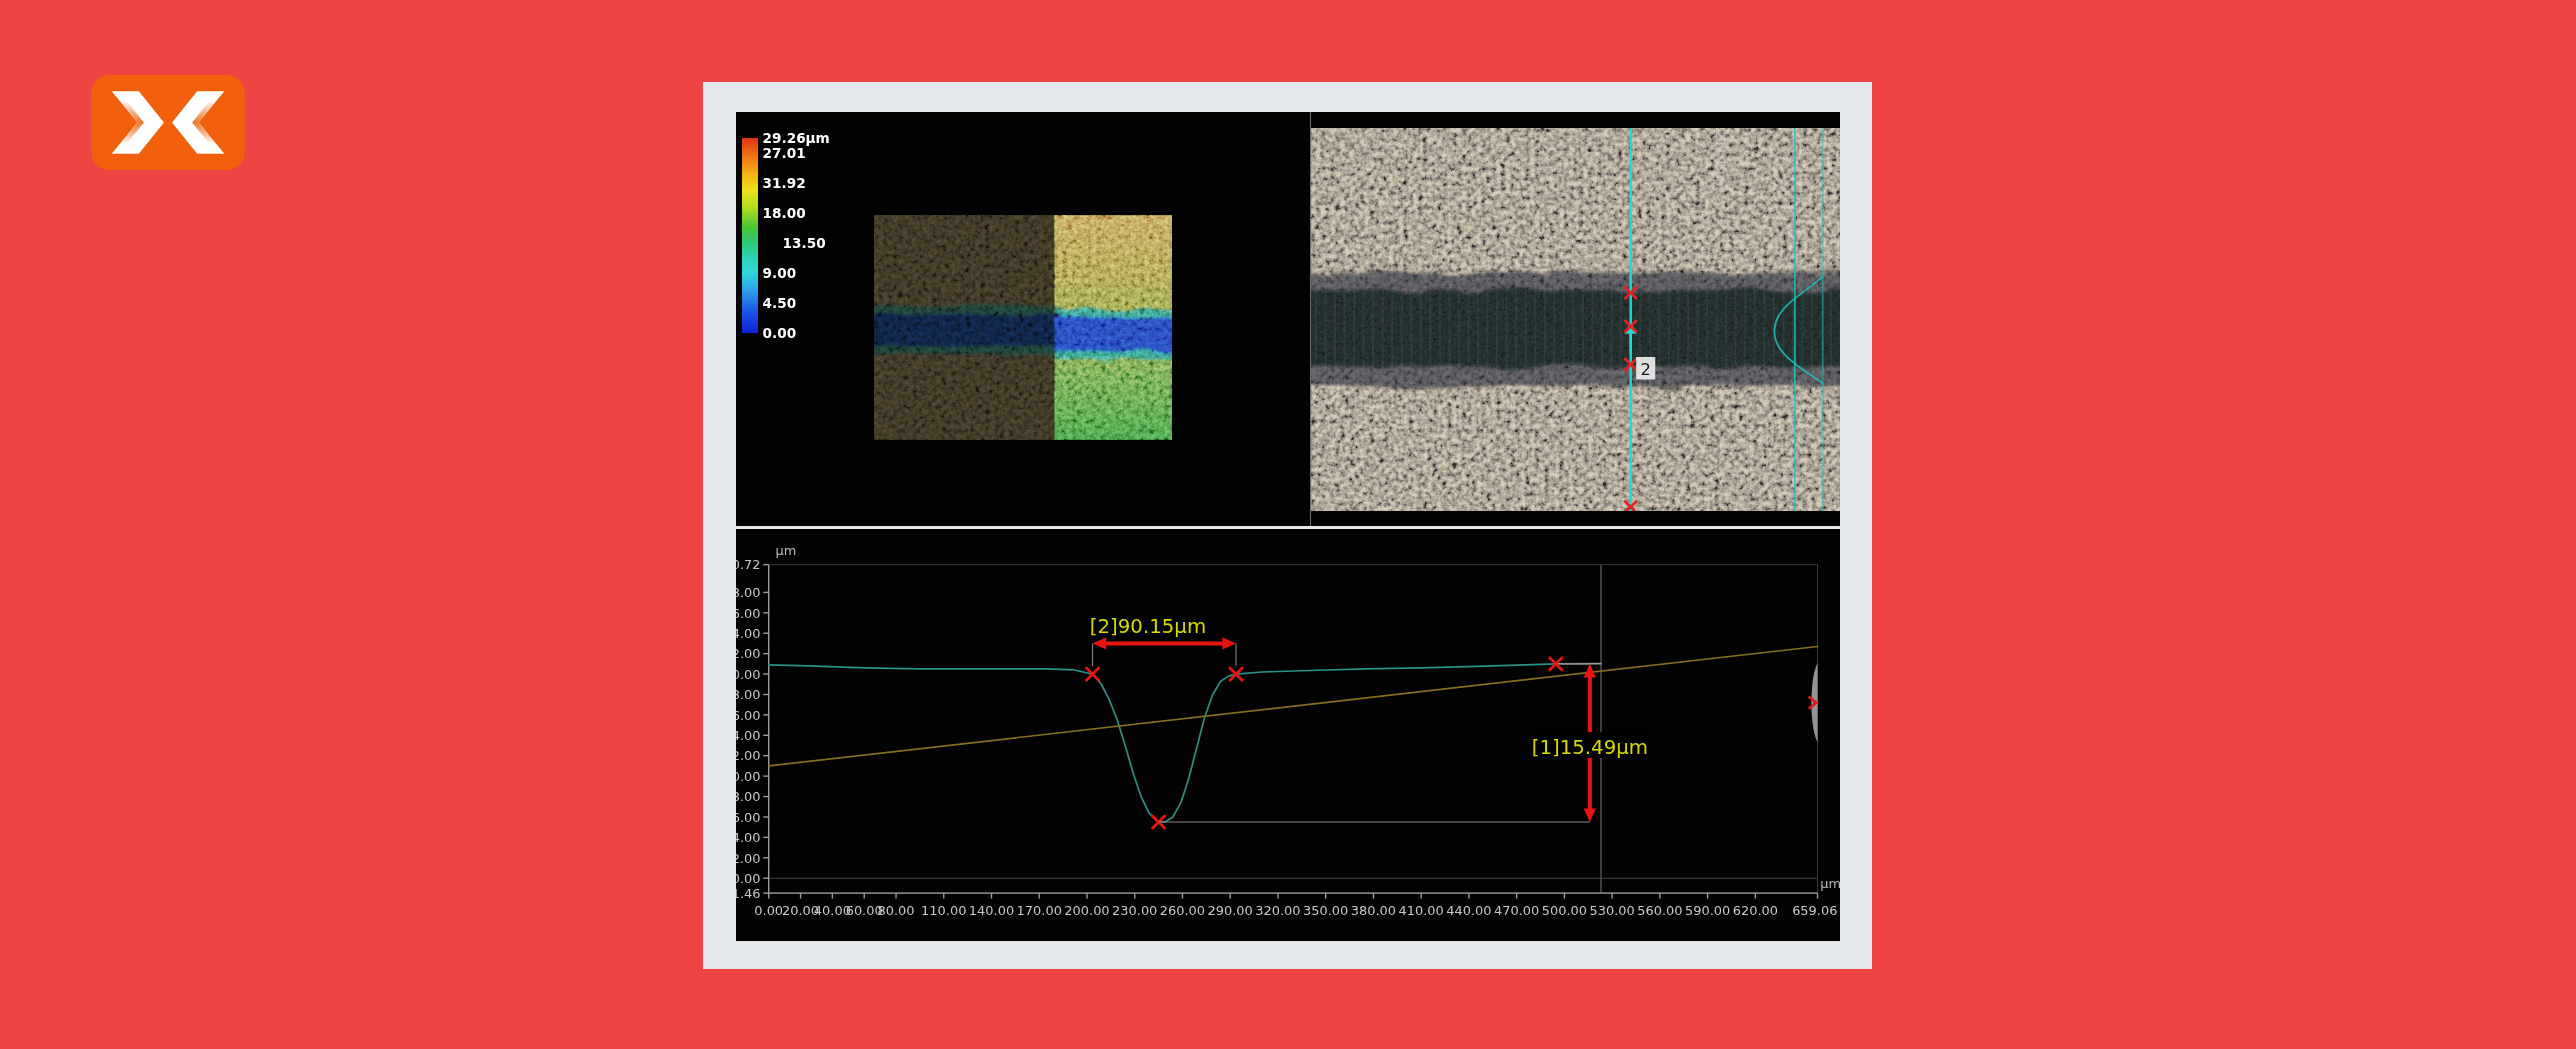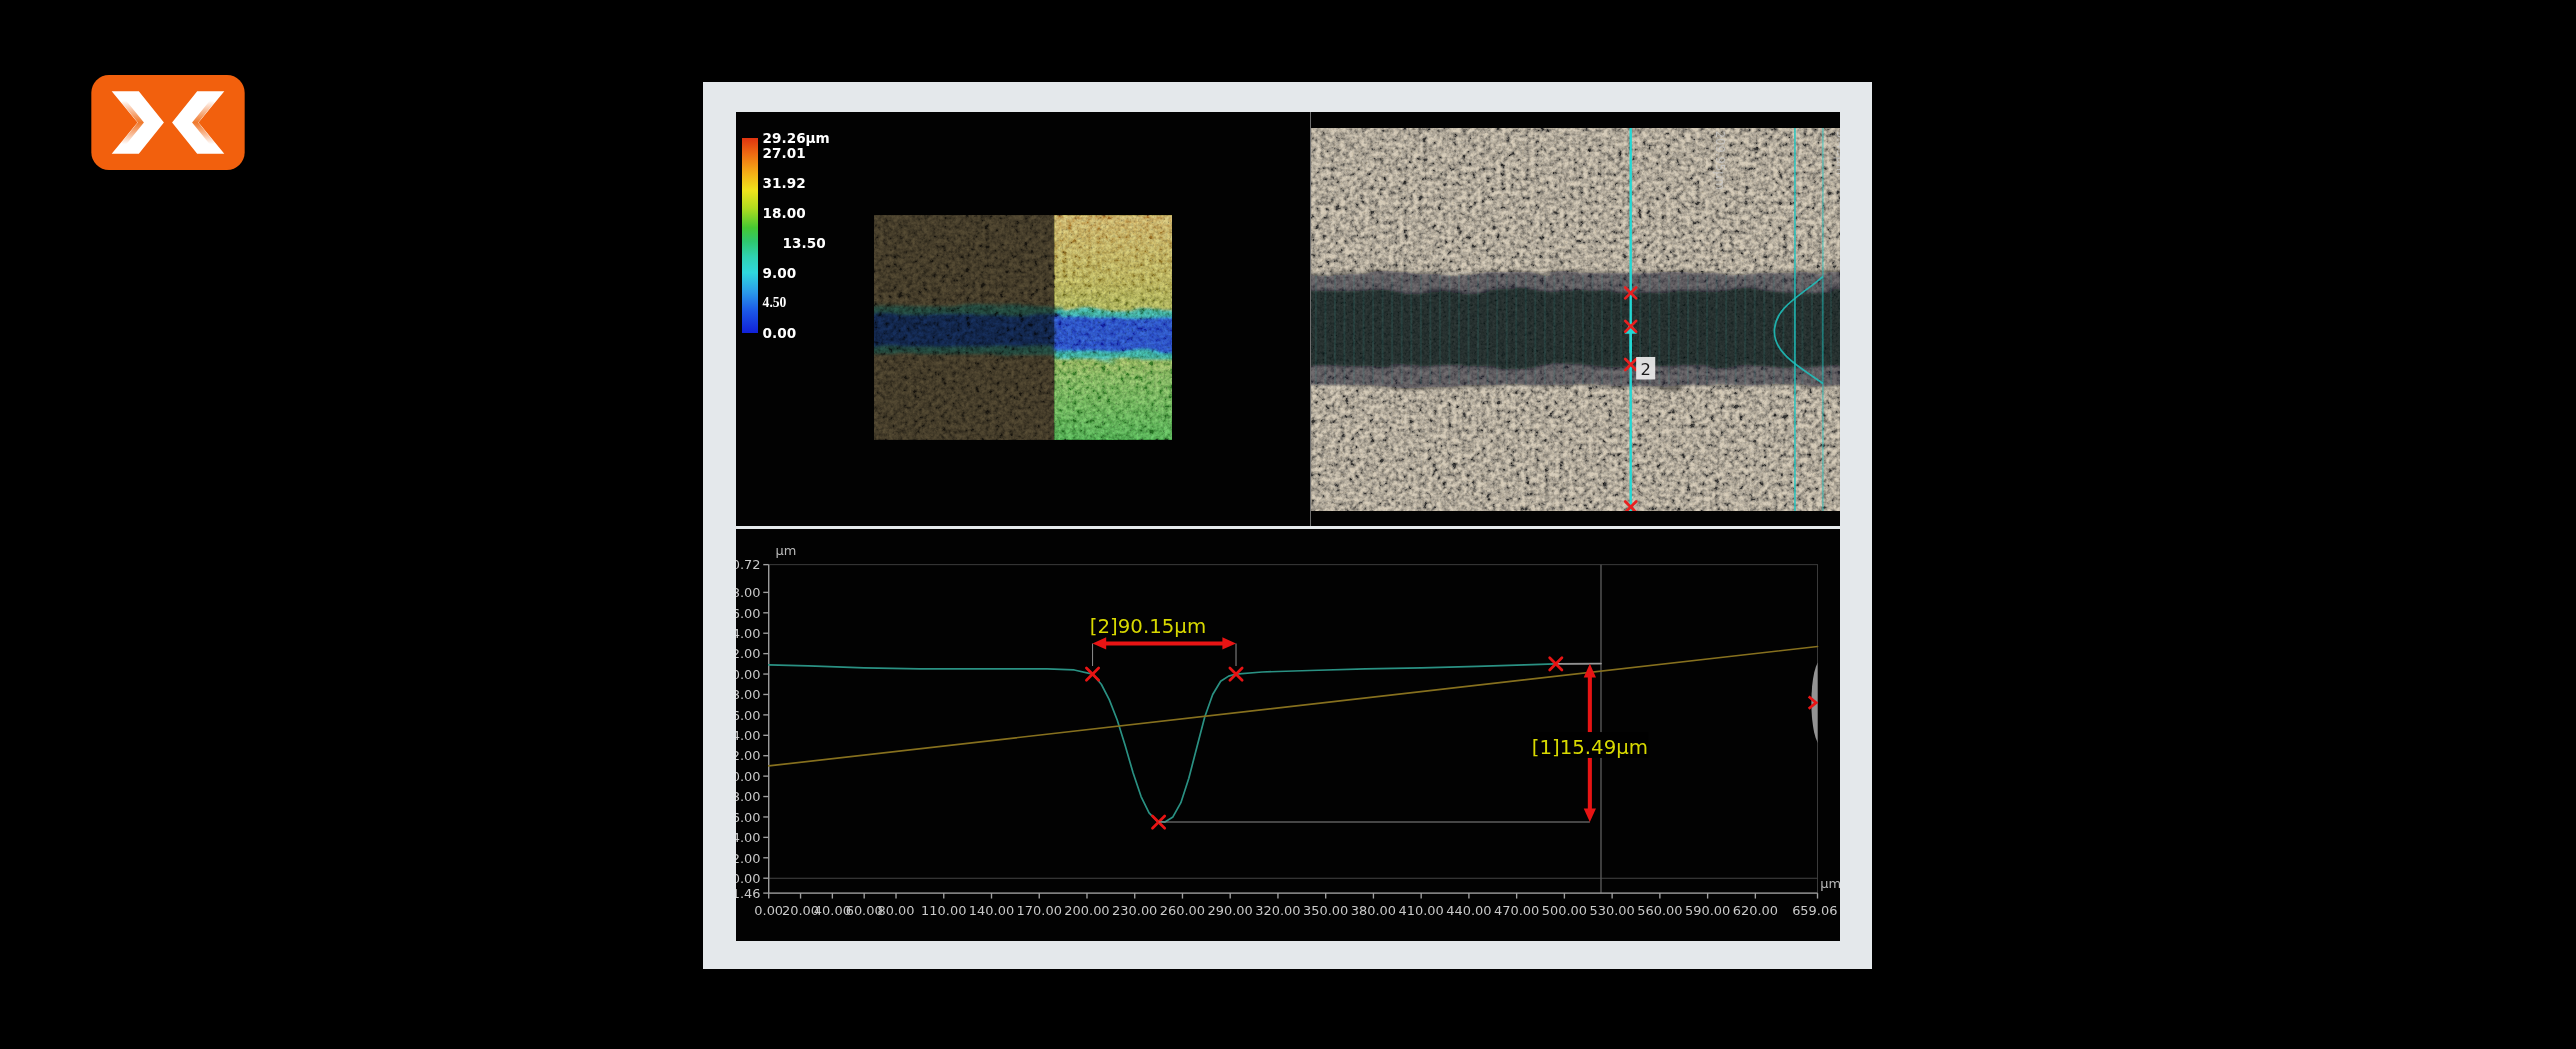--- a/index.html
+++ b/index.html
@@ -1,16 +1,16 @@
 <!DOCTYPE html>
 <html style="font-size:11px"><head>
 <meta charset="utf-8">
 <style>
   html,body{margin:0;padding:0;background:#f3f5f6;}
-  .page{position:relative;width:2576px;height:1049px;background:#000000;overflow:hidden;
+  .page{position:relative;width:2576px;height:1049px;background:#ef4444;overflow:hidden;
         font-family:"DejaVu Sans","Liberation Sans",sans-serif;}
   .logo{position:absolute;left:91px;top:75px;width:154px;height:95px;}
   .workspace{position:absolute;left:703px;top:82px;width:1169px;height:887px;background:#e4e8eb;}
   .panel{position:absolute;background:#020202;}
   .panel-tl{left:33px;top:30px;width:574px;height:414px;}
   .panel-tr{left:607px;top:30px;width:530px;height:414px;border-left:1.4px solid #6e6e6e;box-sizing:border-box;}
   .panel-bottom{left:33px;top:447px;width:1104px;height:412px;}
   
   .colorbar{position:absolute;left:6.1px;top:26px;width:16.4px;height:195px;}
   .cb-max{position:absolute;left:26.6px;top:26px;transform:translateY(-50%);color:#fff;font-size:13.6px;font-weight:bold;white-space:nowrap;}
@@ -85,21 +85,21 @@
 
     <div class="panel panel-tl">
       <div class="colorbar" id="colorbar" style="background: linear-gradient(rgb(224, 52, 16) 0%, rgb(239, 106, 18) 8%, rgb(243, 174, 22) 18%, rgb(239, 227, 28) 27%, rgb(176, 218, 31) 36%, rgb(70, 200, 50) 46%, rgb(46, 198, 110) 53%, rgb(47, 210, 178) 61%, rgb(47, 215, 221) 69%, rgb(43, 155, 232) 79%, rgb(27, 86, 232) 89%, rgb(16, 32, 216) 100%);"></div>
       <div class="cb-max">29.26µm</div>
       <div id="cb-ticks">
           <div class="cb-tick" style="top: 41px;">27.01</div>
           <div class="cb-tick" style="top: 71px;">31.92</div>
           <div class="cb-tick" style="top: 101px;">18.00</div>
           <div class="cb-tick" style="top: 131px; margin-left: 20px;">13.50</div>
           <div class="cb-tick" style="top: 161px;">9.00</div>
-          <div class="cb-tick" style="top: 191px; font-family: Liberation Serif, serif;">4.50</div>
+          <div class="cb-tick" style="top: 191px;">4.50</div>
           <div class="cb-tick" style="top: 221px;">0.00</div>
         </div>
 
       <svg class="hm-svg" width="298" height="225" viewBox="0 0 438 330">
         <rect x="0" y="0" width="265" height="330" fill="#6a5d40"></rect>
         <rect x="265" y="0" width="173" height="330" fill="url(#gRight)"></rect>
         <g filter="url(#fWavy)">
           <rect x="-10" y="134" width="285" height="70" fill="#2c6e62" opacity="0.85"></rect>
           <rect x="265" y="138" width="185" height="74" fill="#2ba392" opacity="0.9"></rect>
           <rect x="-10" y="145" width="285" height="48" fill="#1e3a74"></rect>

